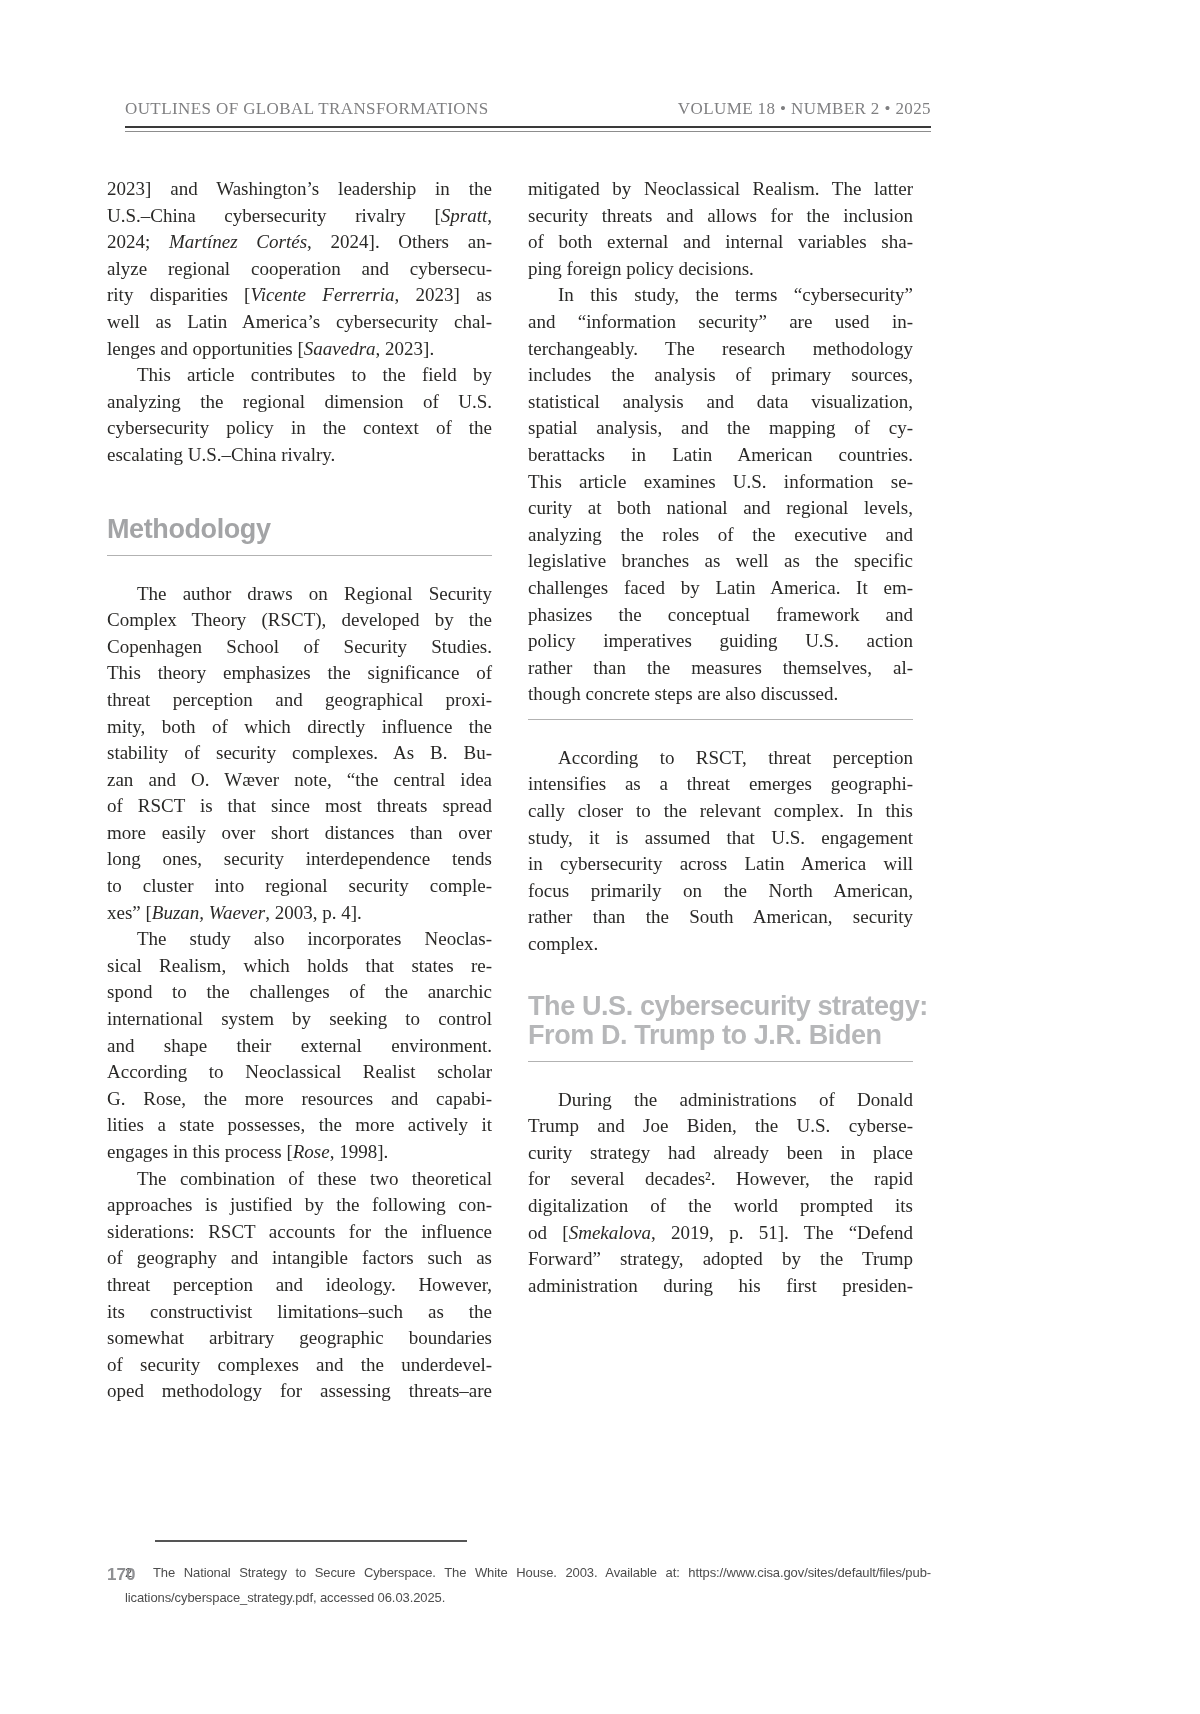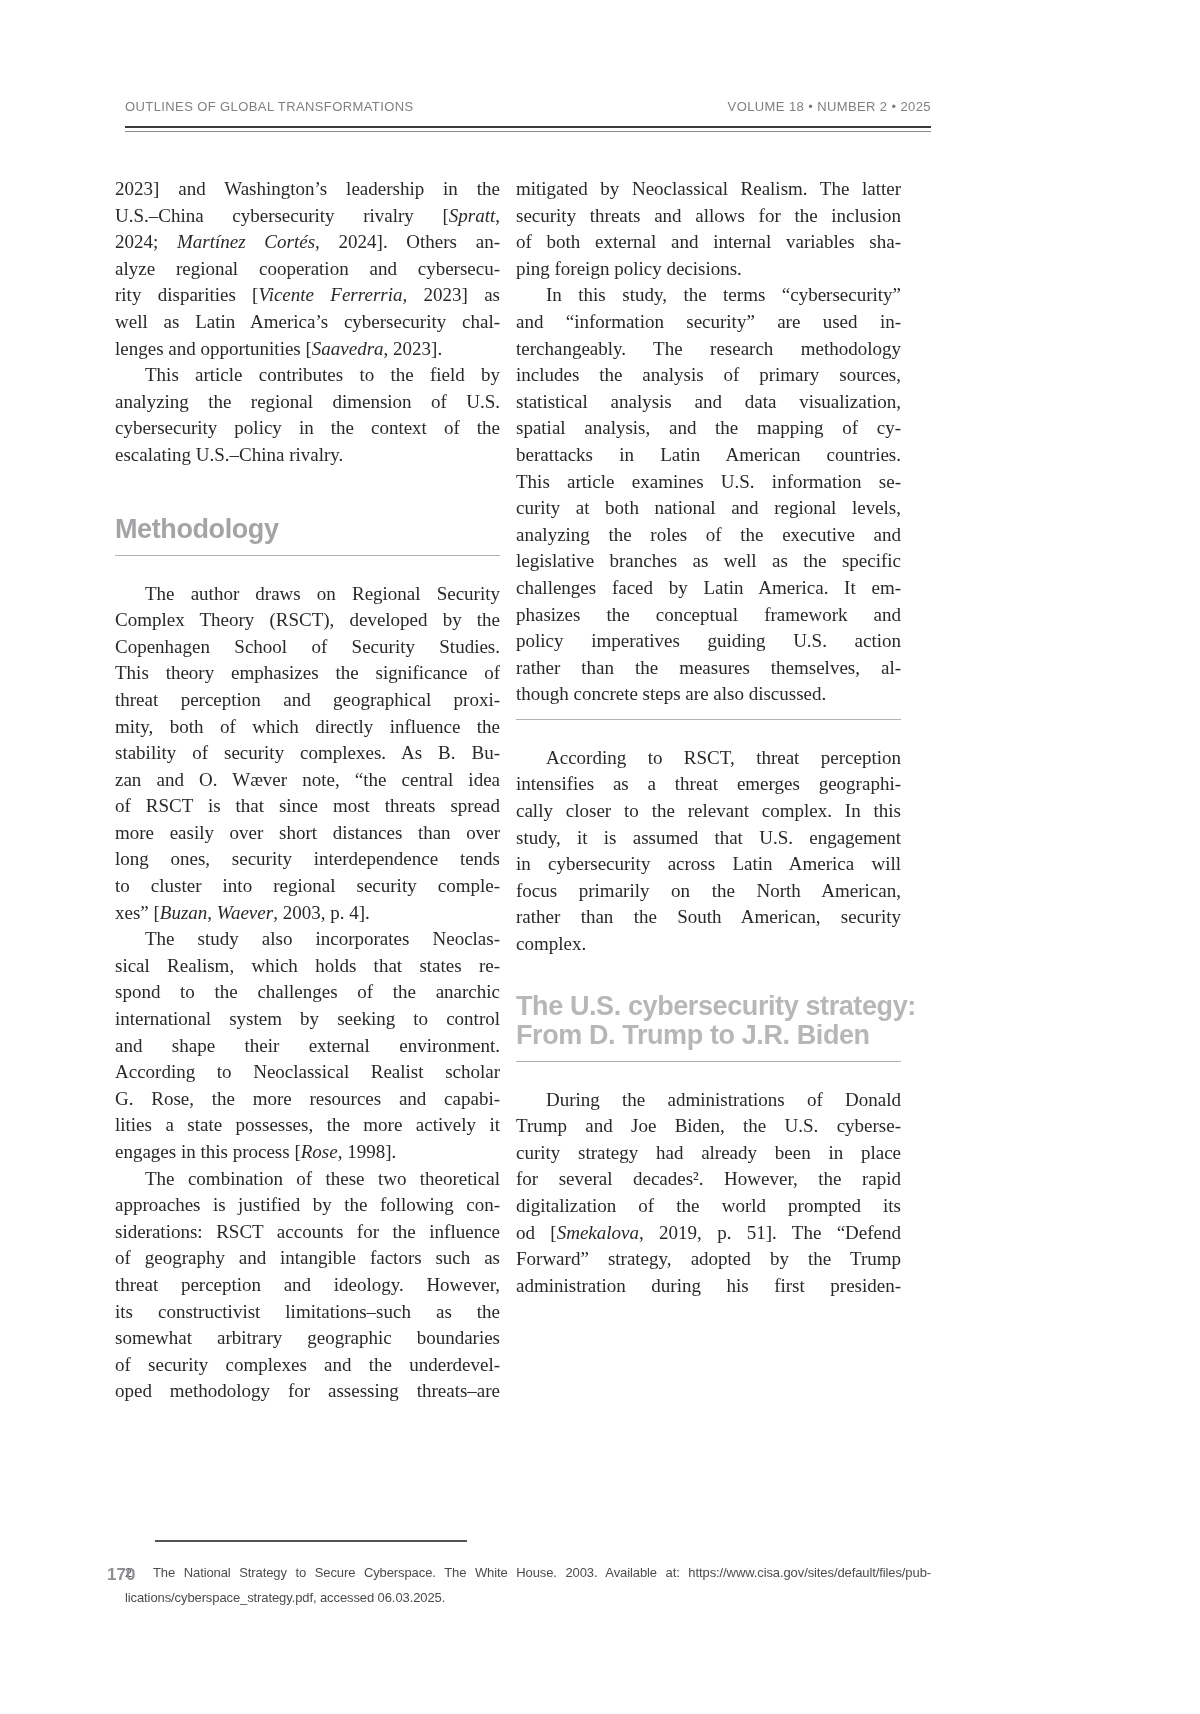--- a/index.html
+++ b/index.html
@@ -6,32 +6,32 @@
   body {
     width: 1200px; height: 1714px;
     background: #ffffff;
     position: relative;
     overflow: hidden;
     font-family: "Liberation Serif", serif;
   }
   .running-header {
     position: absolute; left: 125px; top: 99px; width: 806px;
     display: flex; justify-content: space-between; align-items: baseline;
-    font-family: Liberation Sans, sans-serif;
-    font-size: 13px; letter-spacing: 0.4px; color: #7f7f81;
+    font-family: Liberation Serif, serif;
+    font-size: 17px; letter-spacing: 0.4px; color: #7f7f81;
   }
   .header-rule {
     position: absolute; left: 125px; top: 126px; width: 806px;
     height: 3px;
     border-top: 2.5px solid #3a3a3a;
     border-bottom: 1px solid #8d8d8d;
   }
   .content {
-    position: absolute; left: 115px; top: 176px; width: 806px;
-    display: flex; gap: 16px;
+    position: absolute; left: 107px; top: 176px; width: 806px;
+    display: flex; gap: 36px;
   }
   .column { width: 385px; }
   .line {
     font-size: 19px; line-height: 26.6px; height: 26.6px;
     color: #2a2927;
     white-space: nowrap;
     text-align: justify; text-align-last: justify;
   }
   .line.last { text-align-last: left; }
   .line.indent { text-indent: 30px; }

